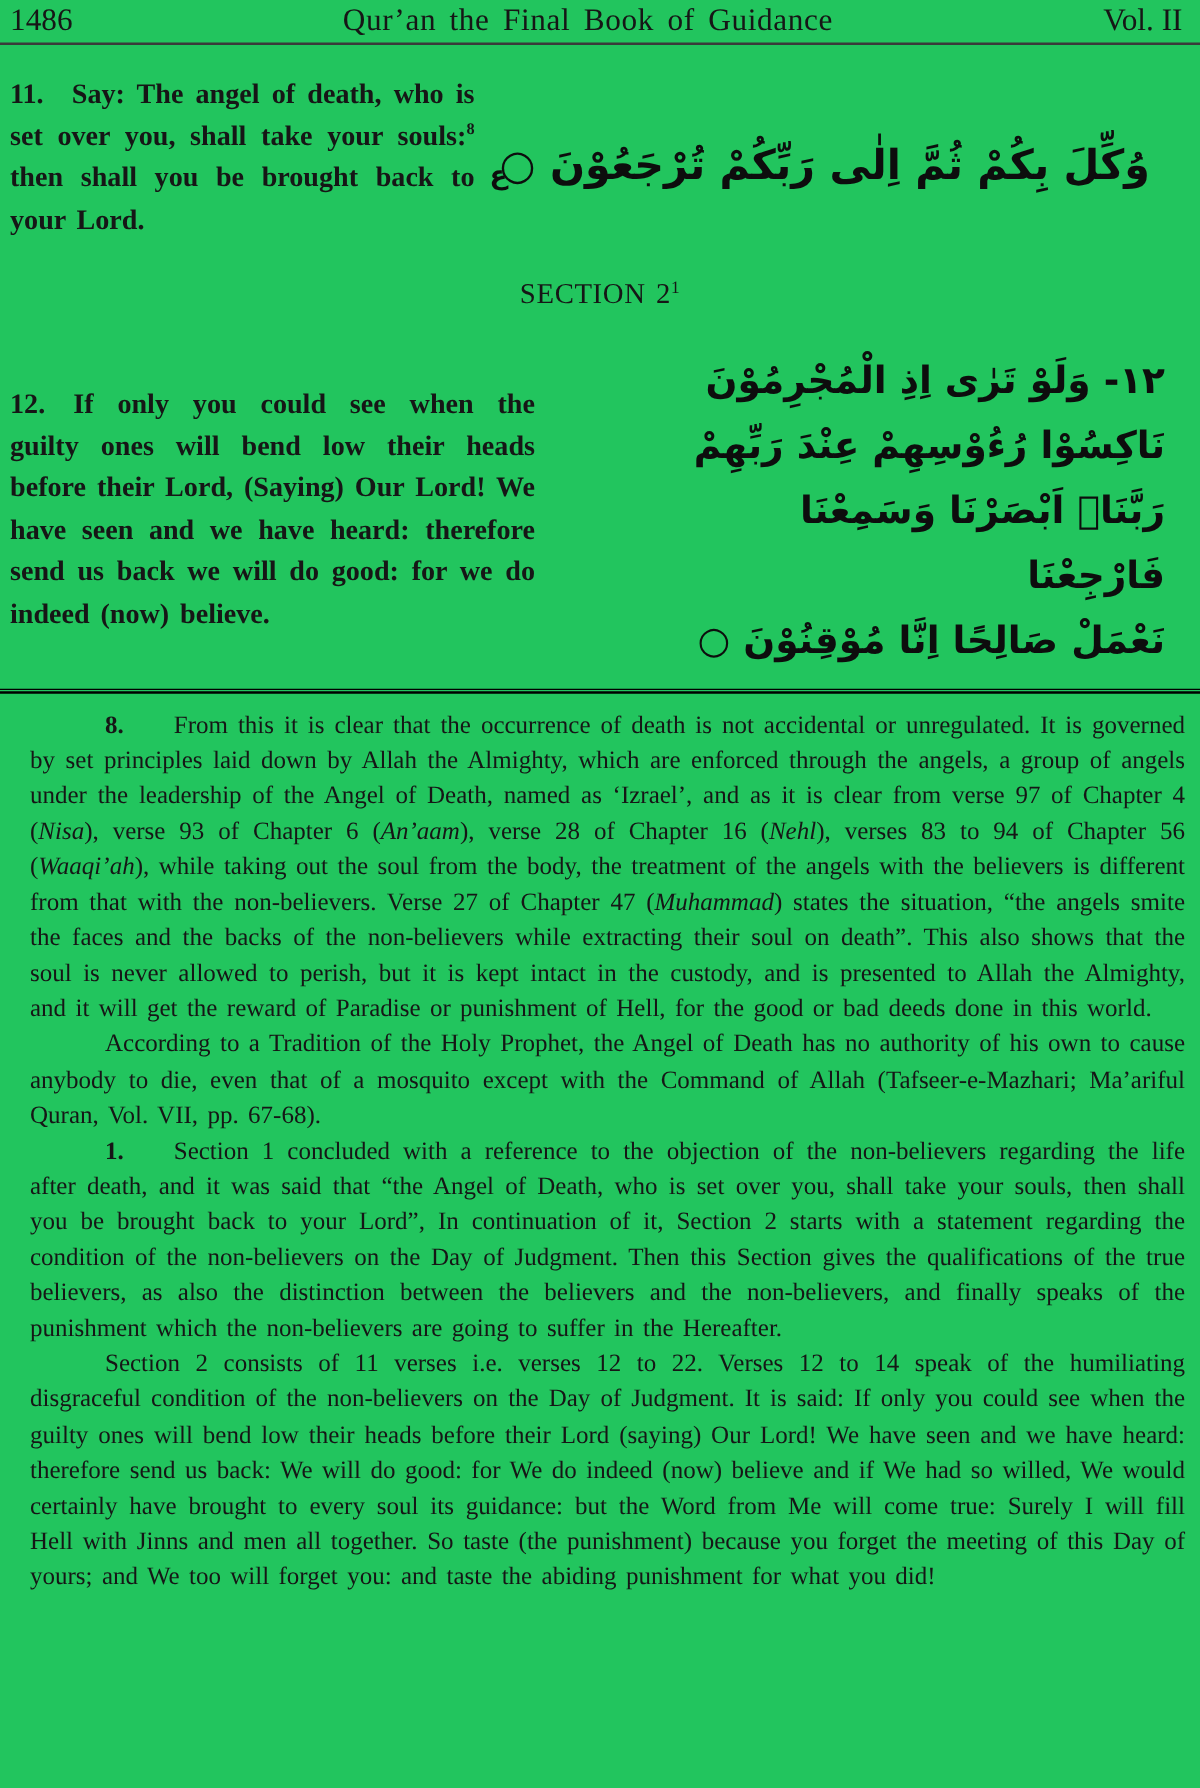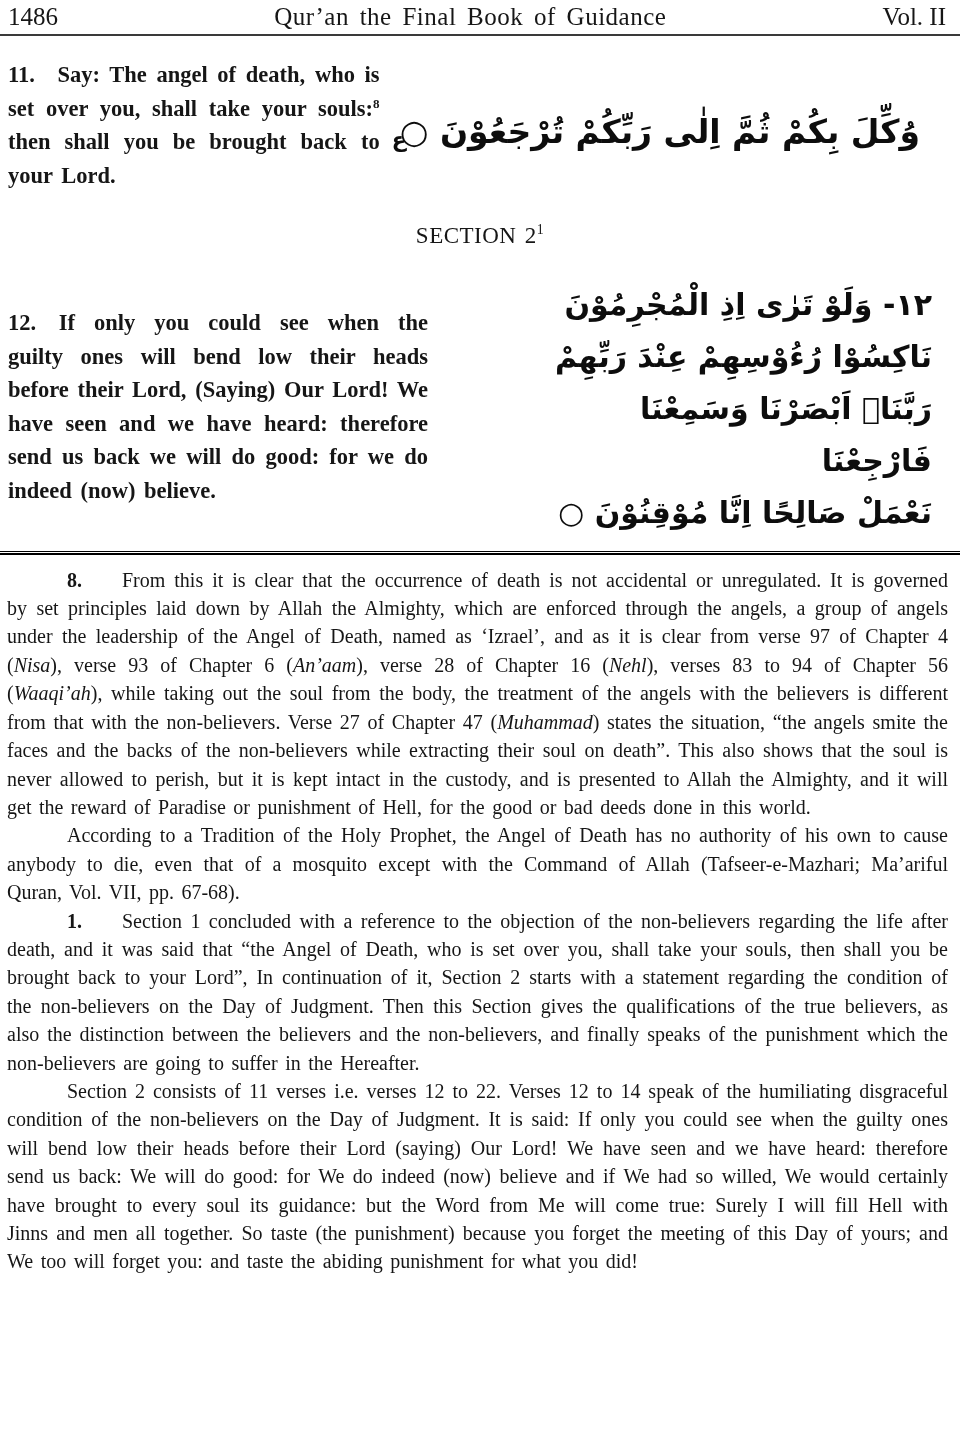--- a/index.html
+++ b/index.html
@@ -1,17 +1,17 @@
 <!DOCTYPE html>
 <html><head>
 <meta charset="utf-8">
 <style>
   html,body{margin:0;padding:0;background:#d9d9d9;}
   .page{
-    width:960px;height:1430px;margin:0 auto;background:#ffffff;color:#161616;
+    width:960px;height:1430px;margin:0 auto;background:#22c55e;color:#161616;
     font-family:"Liberation Serif","DejaVu Serif",serif;
     position:relative;overflow:hidden;box-sizing:border-box;
   }
   
   .hdr{display:flex;justify-content:space-between;align-items:baseline;
        padding:3px 14px 0 8px;font-size:25px;}
   .hdr .title{letter-spacing:.5px;word-spacing:4px;}
   .hdr-rule{border:0;border-top:2px solid #3a3a3a;margin:3px 0 0 0;}
   
   .verse-row{display:flex;align-items:center;}
@@ -28,21 +28,21 @@
   .v12 .ara{font-size:30px;line-height:52px;padding:4px 28px 0 20px;}
   .ar-line{white-space:nowrap;}
   .ruku{position:absolute;left:12px;top:56%;font-size:21px;line-height:1;direction:ltr;}
   
   .section-hd{margin:30px 0 0 0;text-align:center;font-size:23px;font-weight:normal;
               letter-spacing:.5px;word-spacing:2px;}
   .section-hd sup{font-size:.6em;}
   
   .fn-rule{border:0;border-top:1px solid #000;border-bottom:2px solid #000;
            height:1px;background:transparent;margin:12px 0 0 0;}
-  .footnotes{padding:11px 12px 0 7px;font-size:20px;line-height:28.4px;
+  .footnotes{padding:11px 12px 0 24px;font-size:20px;line-height:28.4px;
              text-align:justify;word-spacing:2.5px;}
   .fn-para{margin:0;text-indent:60px;}
   .fn-para .bold{font-weight:bold;}
   .italic{font-style:italic;}
 </style>
 </head>
 <body>
 
 <div class="page">
 

